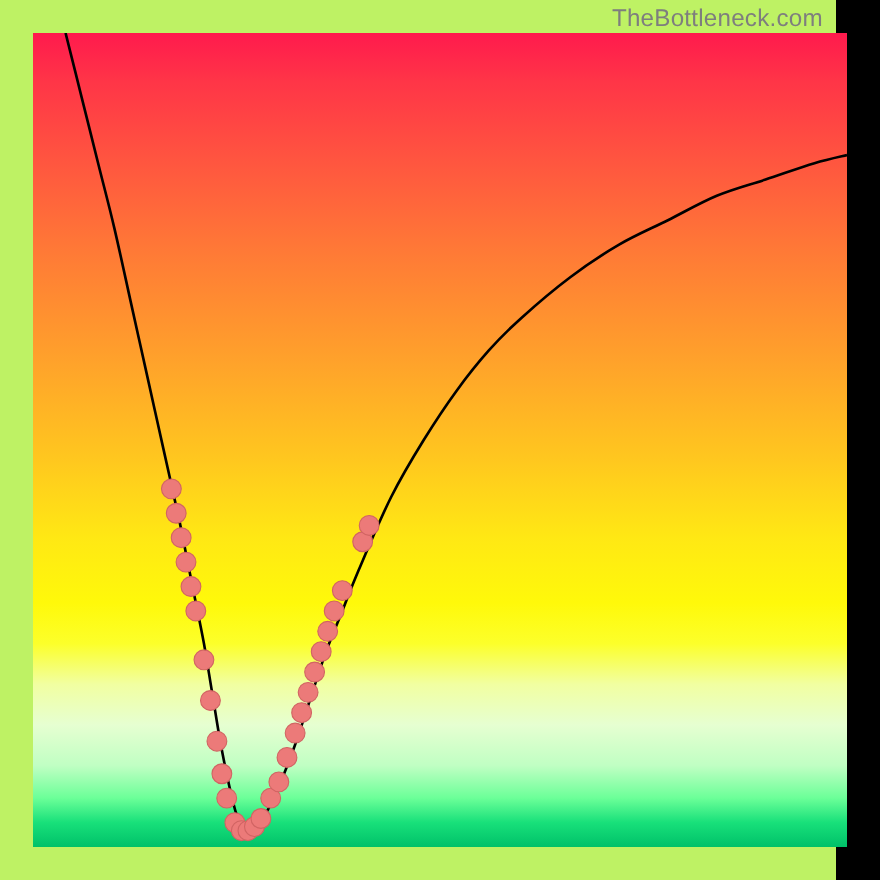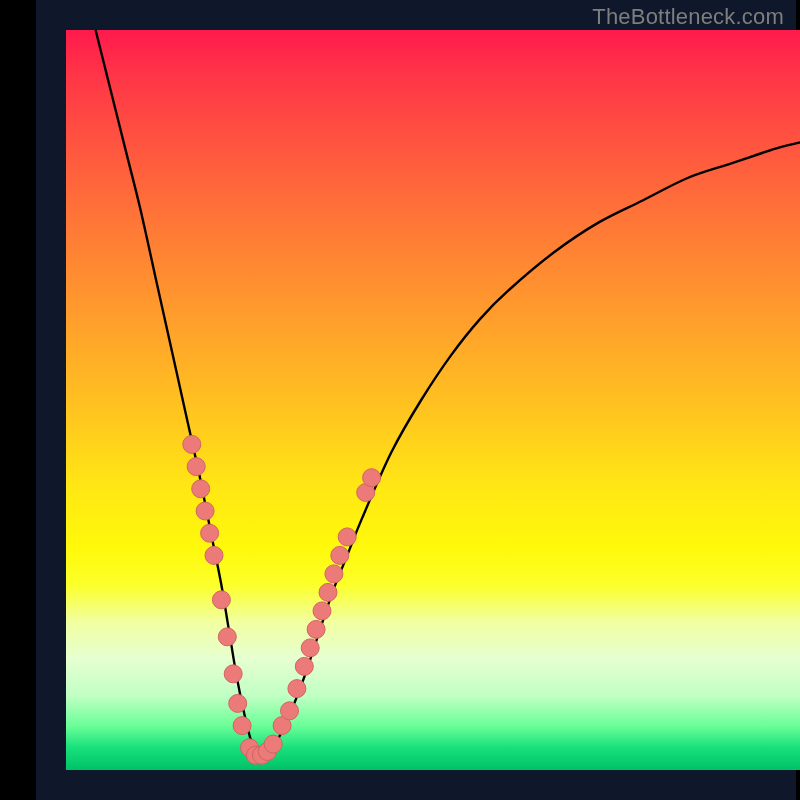--- a/index.html
+++ b/index.html
@@ -10,22 +10,21 @@
     overflow: hidden;
     background: #000;
     font-family: Arial, Helvetica, sans-serif;
   }
   .frame {
     position: absolute;
     left: 0;
     top: 0;
     width: 760px;
     height: 800px;
-    background: #0f172a;
-    margin-left: 36px;
+    background: #bef264;
   }
   .plot-area {
     position: absolute;
     left: 30px;
     top: 30px;
     width: 740px;
     height: 740px;
     overflow: hidden;
   }
   .gradient-bg {

